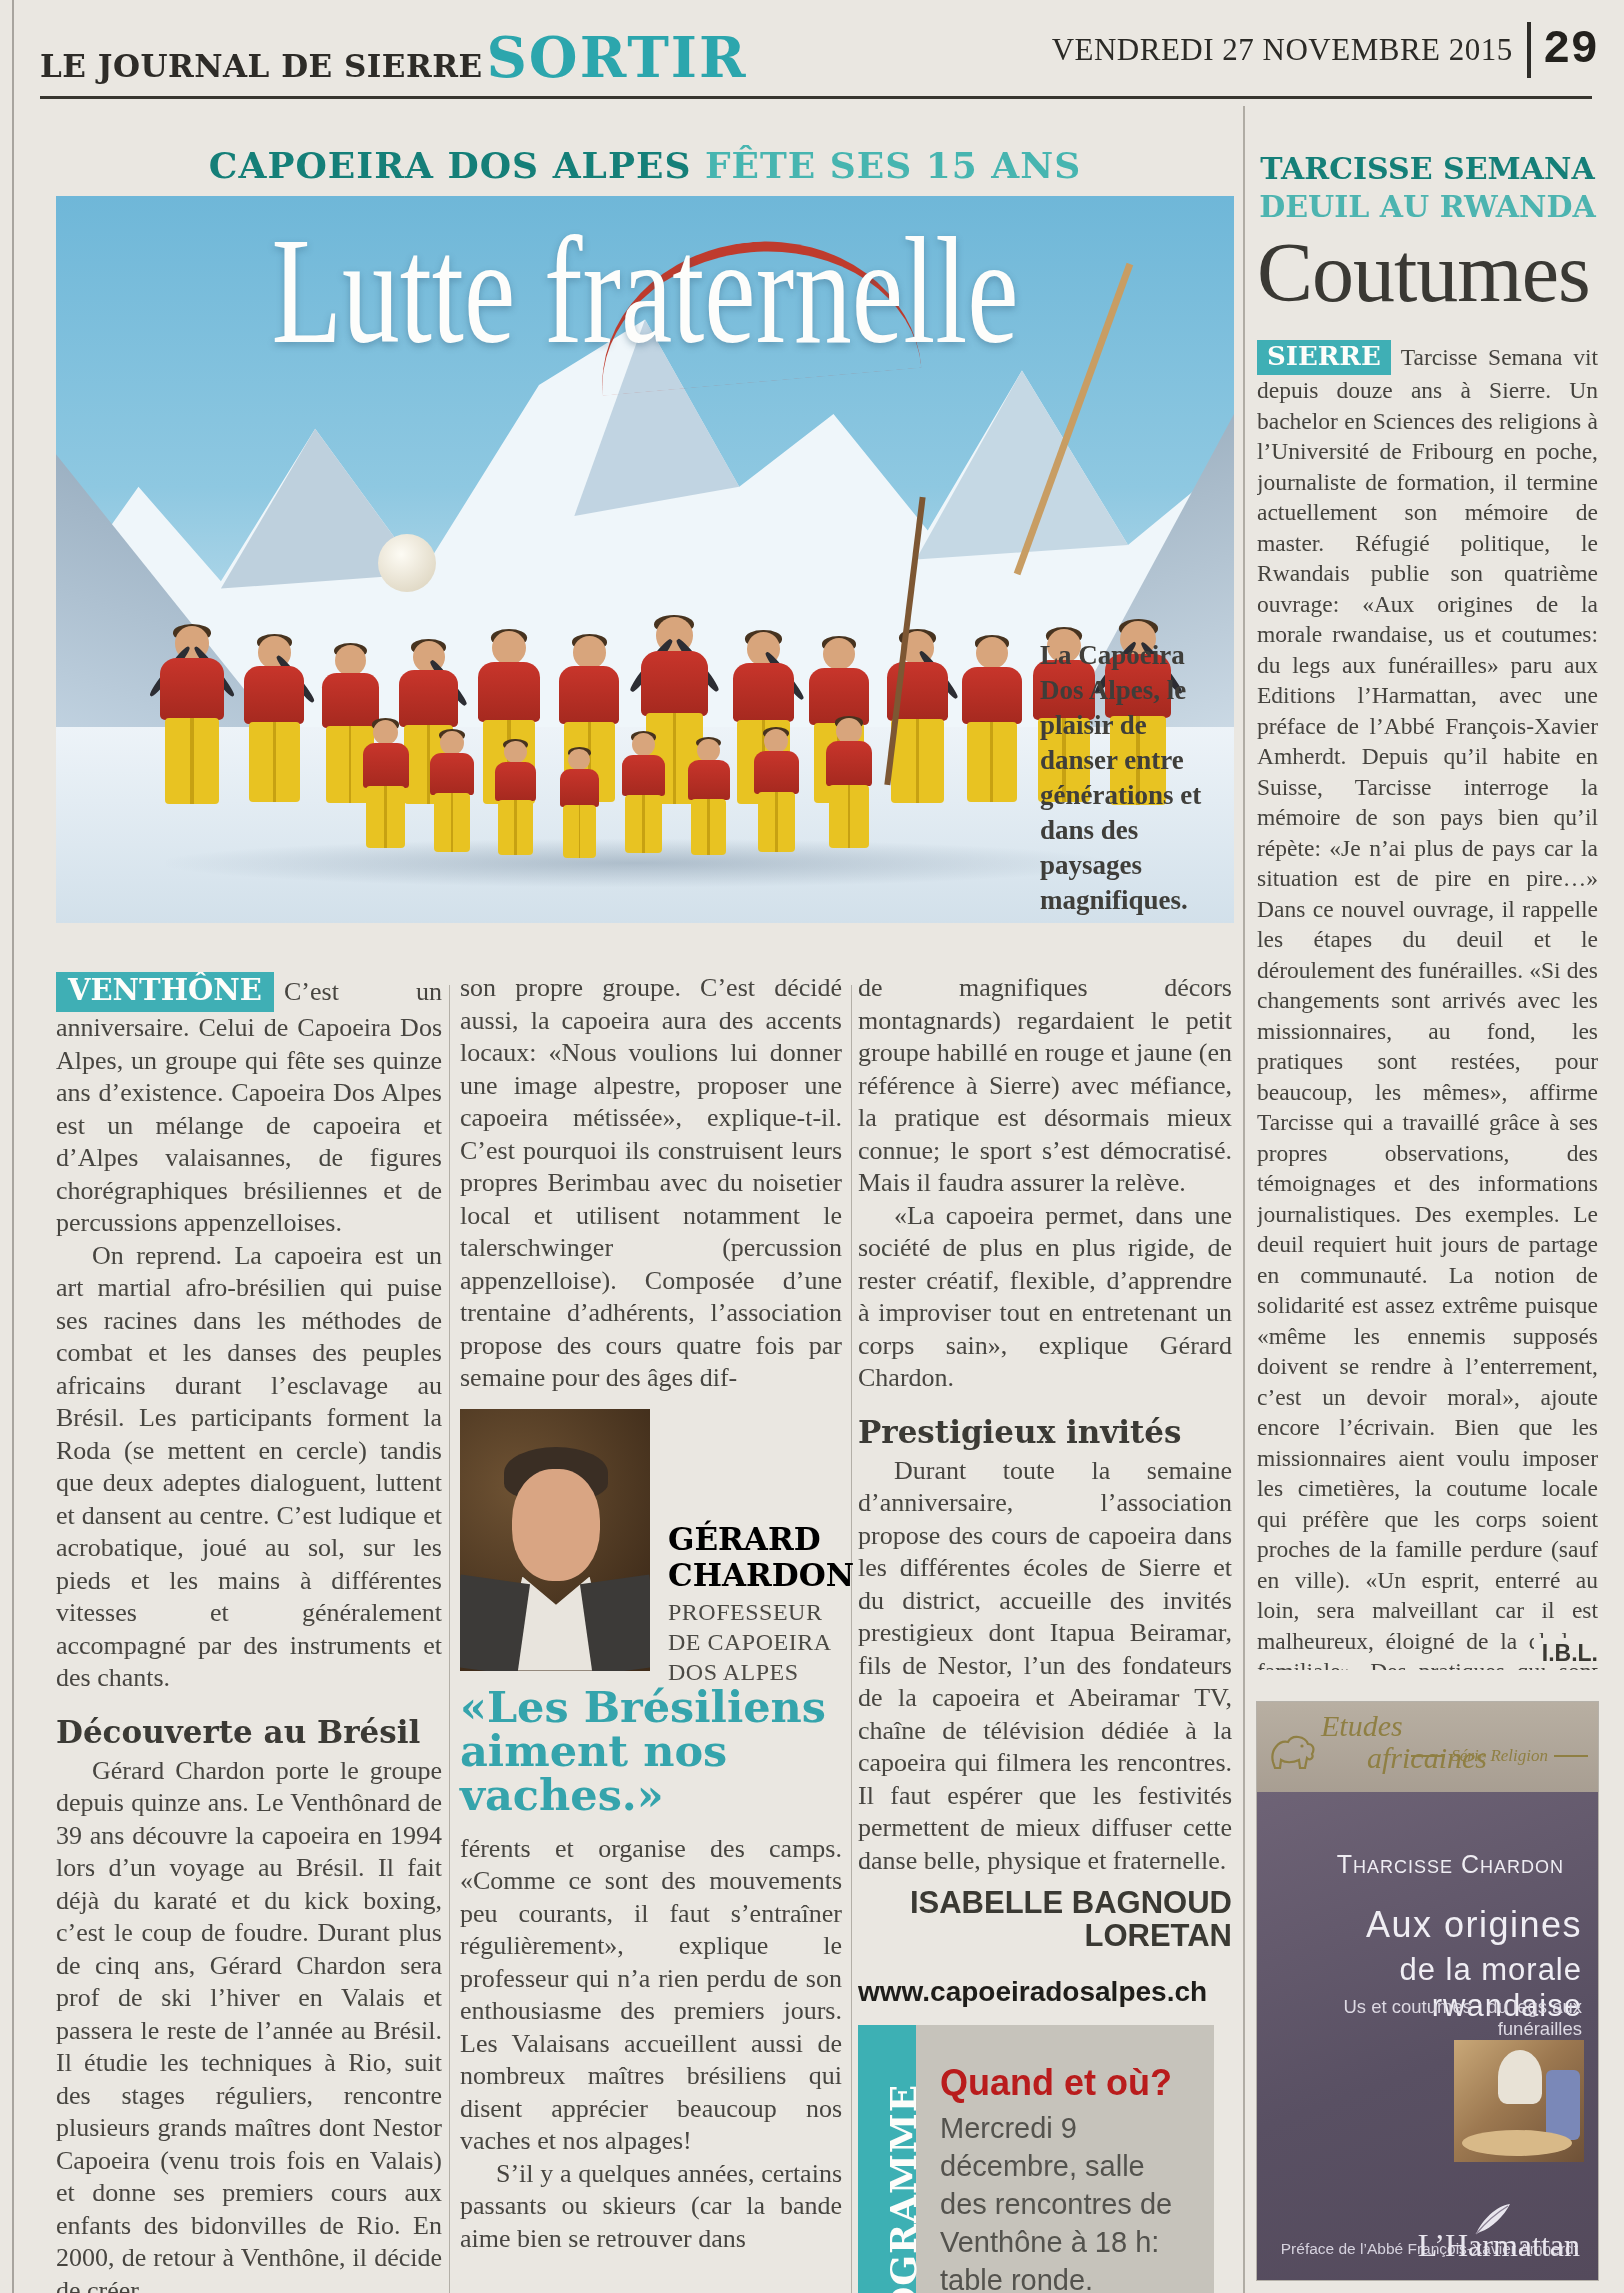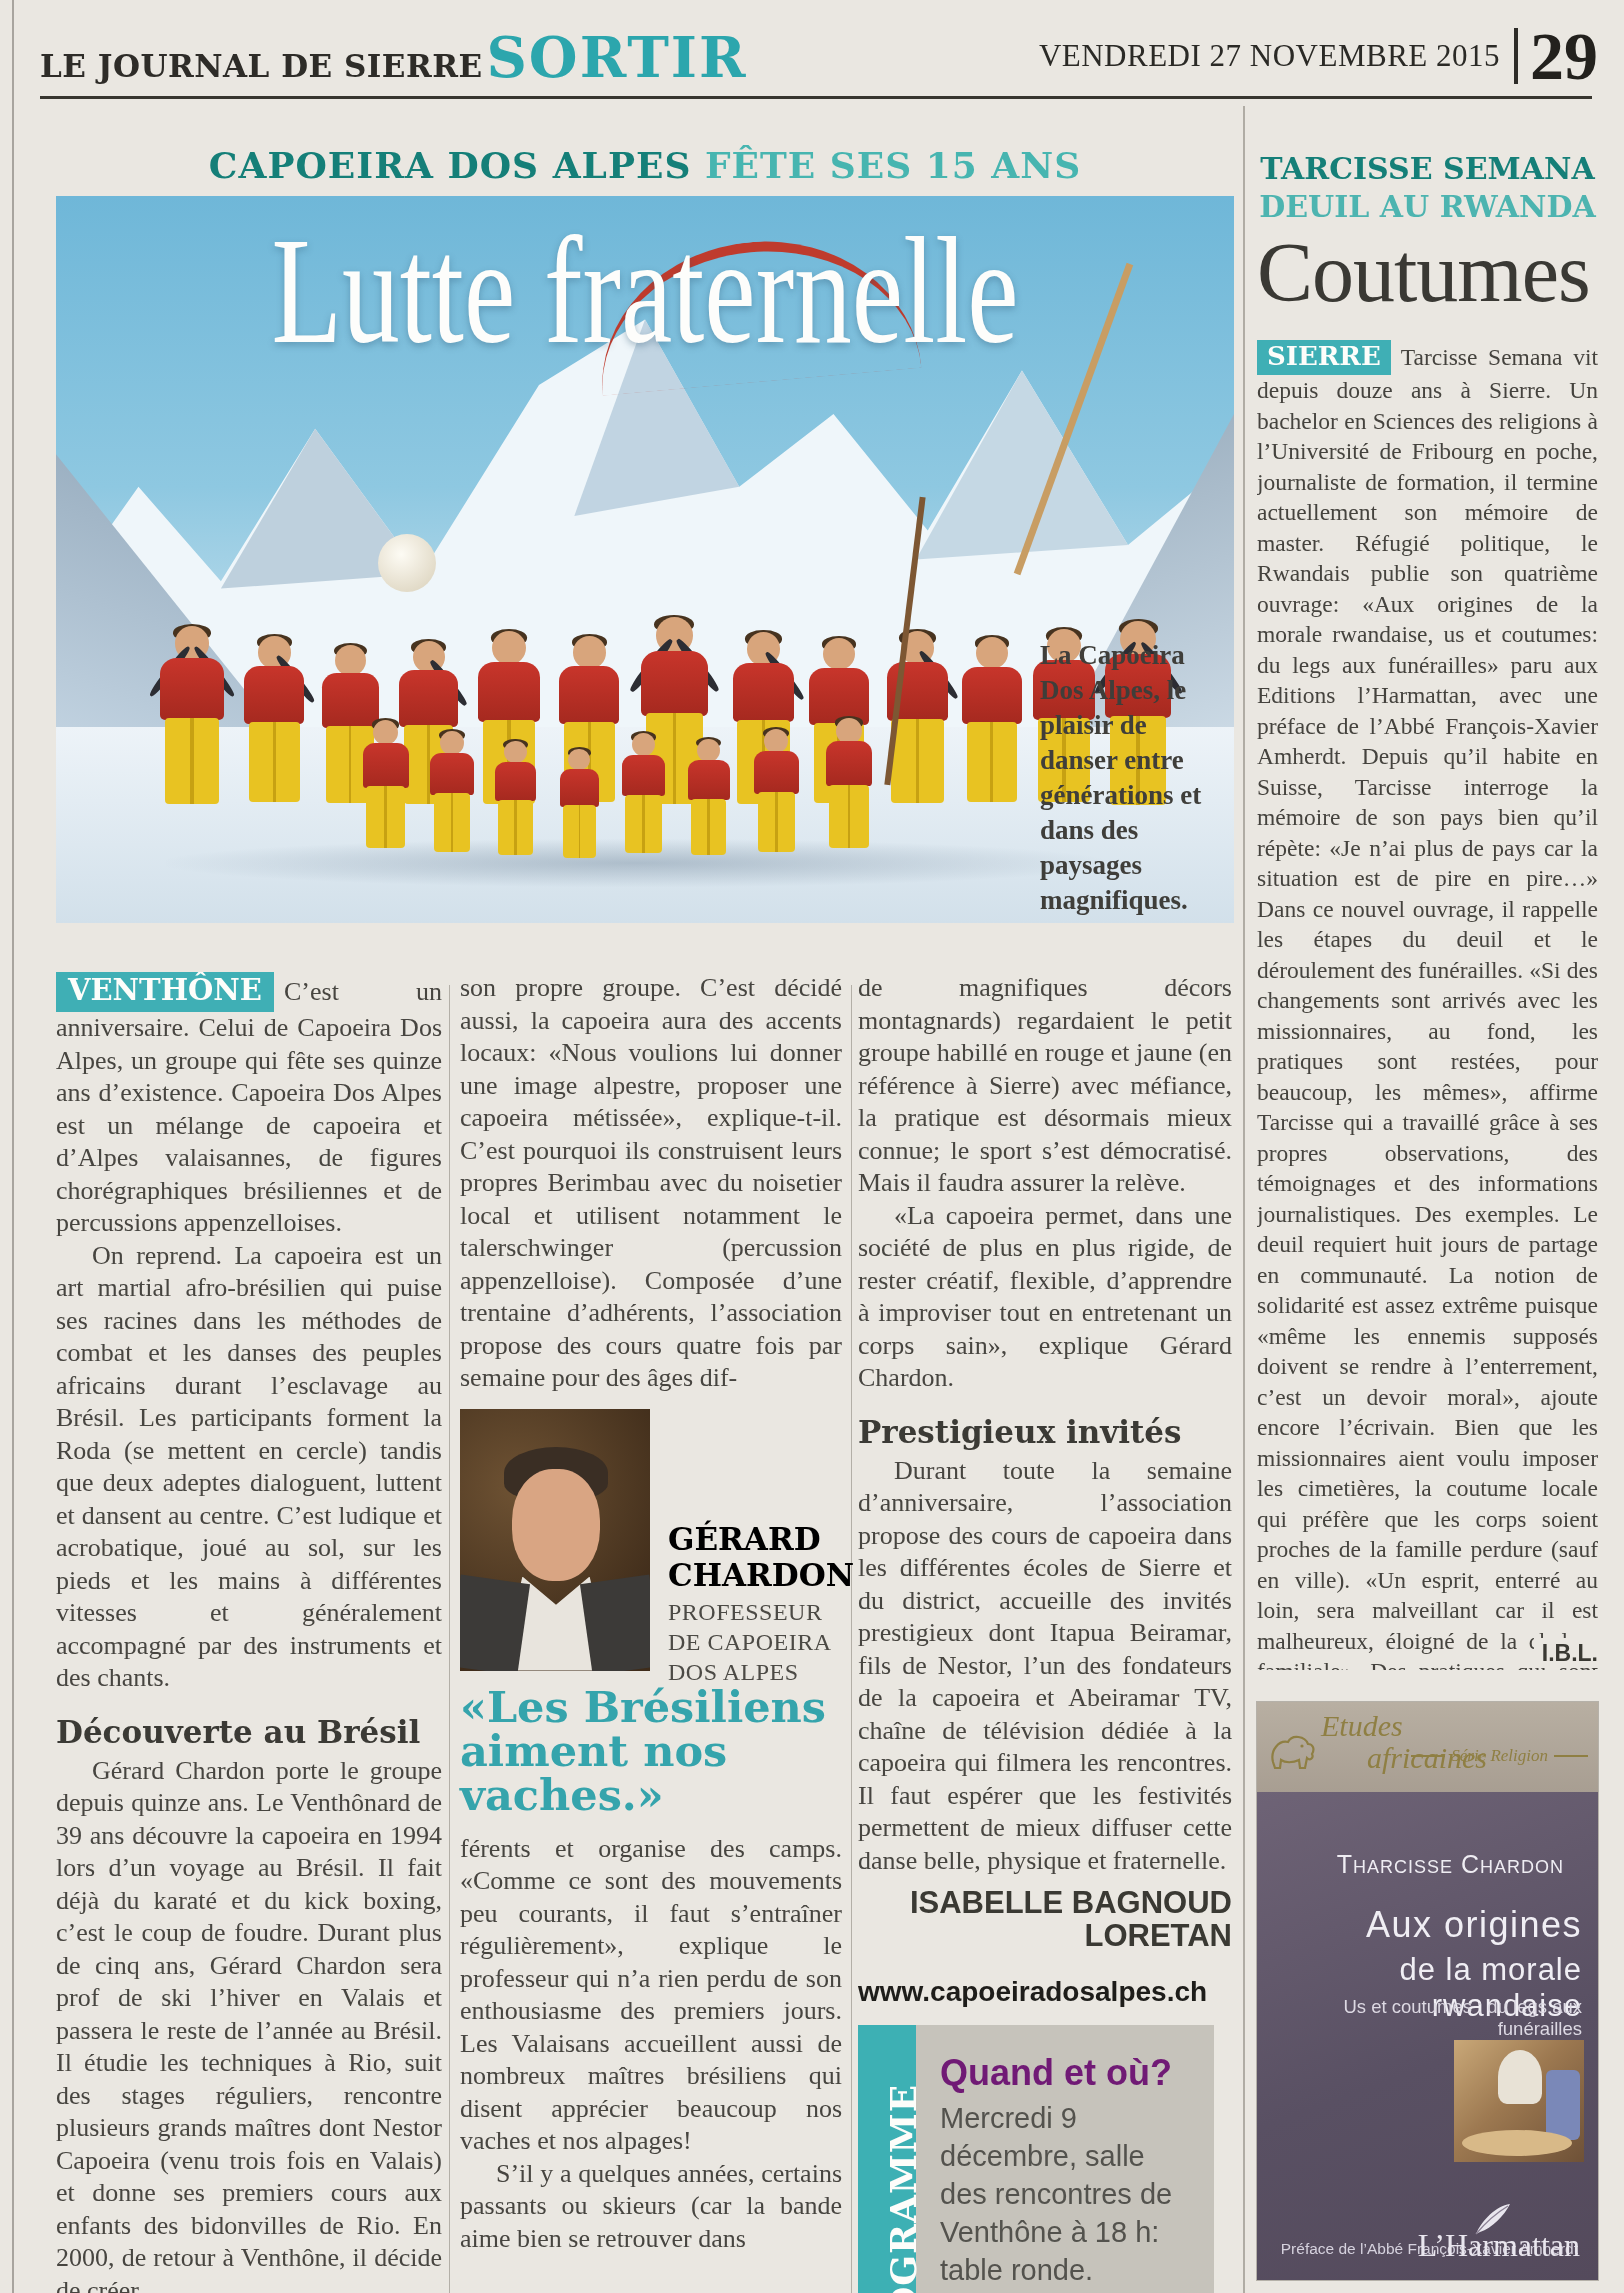--- a/index.html
+++ b/index.html
@@ -6,21 +6,21 @@
   .page{position:relative;width:1624px;height:2293px;background:#eae7e1;overflow:hidden;
         font-family:"Liberation Serif","DejaVu Serif",serif;color:#474540;}
   
   .masthead{position:absolute;left:40px;top:48px;font-family:"DejaVu Serif",serif;font-weight:bold;
             font-size:31px;letter-spacing:0.5px;color:#2e2c28;}
   .section-title{position:absolute;left:0;right:390px;top:24px;text-align:center;
             font-family:"DejaVu Serif",serif;font-weight:bold;font-size:56px;letter-spacing:2px;color:#2ca6ad;}
   .header-right{position:absolute;right:26px;top:22px;display:flex;align-items:center;}
   .header-date{font-size:31px;color:#2b2a26;letter-spacing:0.5px;}
   .header-sep{width:4px;height:56px;background:#2e2c28;margin:0 12px 0 14px;}
-  .header-pagenum{font-family:Liberation Serif, serif;font-weight:bold;font-size:68px;color:#23211d;line-height:1;}
+  .header-pagenum{font-family:Liberation Mono, monospace;font-weight:bold;font-size:46px;color:#23211d;line-height:1;}
   .header-rule{position:absolute;left:40px;right:32px;top:96px;height:3px;background:#38362f;}
   .edge-l{position:absolute;left:12px;top:0;bottom:0;width:2px;background:rgba(70,64,58,.4);}
   
   .kicker{position:absolute;left:56px;top:144px;width:1178px;text-align:center;
           font-family:"DejaVu Serif",serif;font-weight:bold;font-size:36px;letter-spacing:1px;}
   .kicker .k1{color:#157f78;} .kicker .k2{color:#47b5b0;}
   
   .photo{position:absolute;left:56px;top:196px;width:1178px;height:727px;overflow:hidden;
          background:linear-gradient(180deg,#6fb7d8 0%,#8ec8e1 40%,#c6e0ed 68%,#dcebf3 100%);}
   .m-far{position:absolute;inset:0;background:#eff6fa;
@@ -93,21 +93,21 @@
        font-size:31px;color:#3a3933;}
   .website{margin-top:24px;text-align:left;font-family:"Liberation Sans",sans-serif;font-weight:bold;
        font-size:28px;color:#1e1d1a;}
   
   .program{margin-top:16px;display:flex;height:352px;}
   .program-bar{width:58px;background:#3db0b4;position:relative;}
   .program-label{position:absolute;left:0;top:0;bottom:0;right:0;display:flex;align-items:center;justify-content:center;
        writing-mode:vertical-rl;transform:rotate(180deg);font-family:"DejaVu Serif",serif;font-weight:bold;
        font-size:36px;color:#fdfdfa;letter-spacing:1px;}
   .program-box{width:298px;background:#c6c3bb;padding:26px 24px;box-sizing:border-box;}
-  .program-head{font-family:"Liberation Sans",sans-serif;font-weight:bold;font-size:36px;color:#701a75;margin:6px 0 10px;}
+  .program-head{font-family:"Liberation Sans",sans-serif;font-weight:bold;font-size:36px;color:#b91c1c;margin:16px 0 10px;}
   .program-box p{margin:0;font-family:"Liberation Sans",sans-serif;font-size:29px;line-height:38px;
        color:#53524d;text-align:left;}
   
   .side{position:absolute;left:1257px;top:0;width:341px;height:2293px;}
   .side-kicker{position:absolute;left:0;width:100%;top:150px;text-align:center;
        font-family:"DejaVu Serif",serif;font-weight:bold;font-size:30px;line-height:38px;}
   .side-kicker .k1{color:#157f78;display:block;}
   .side-kicker .k2{color:#4db4b0;display:block;}
   .side-title{position:absolute;left:0;top:224px;width:100%;font-family:"Liberation Serif",serif;
        font-size:84px;color:#3a3934;letter-spacing:-1px;}

